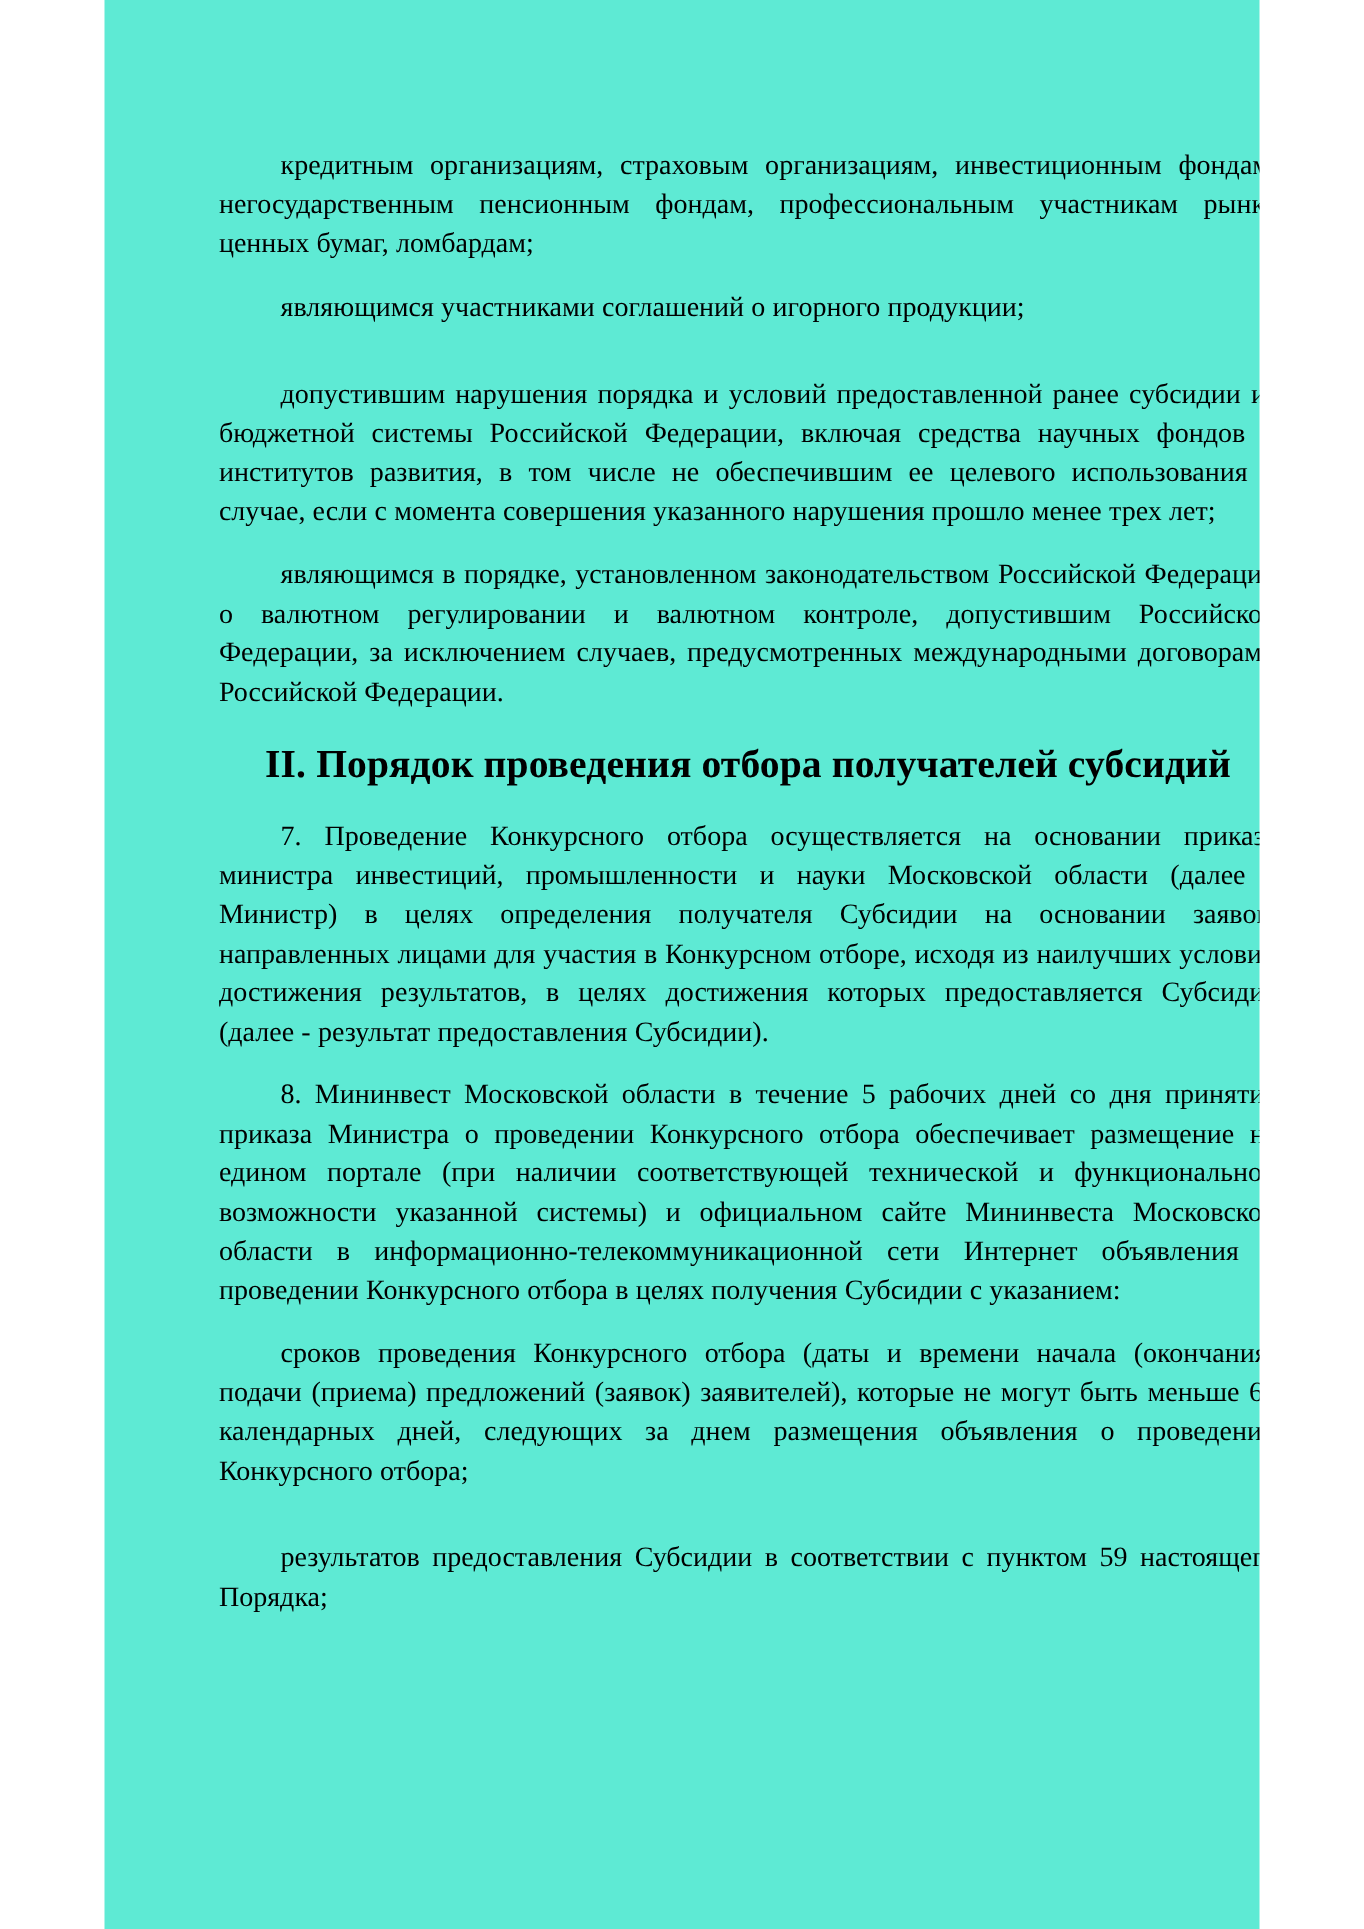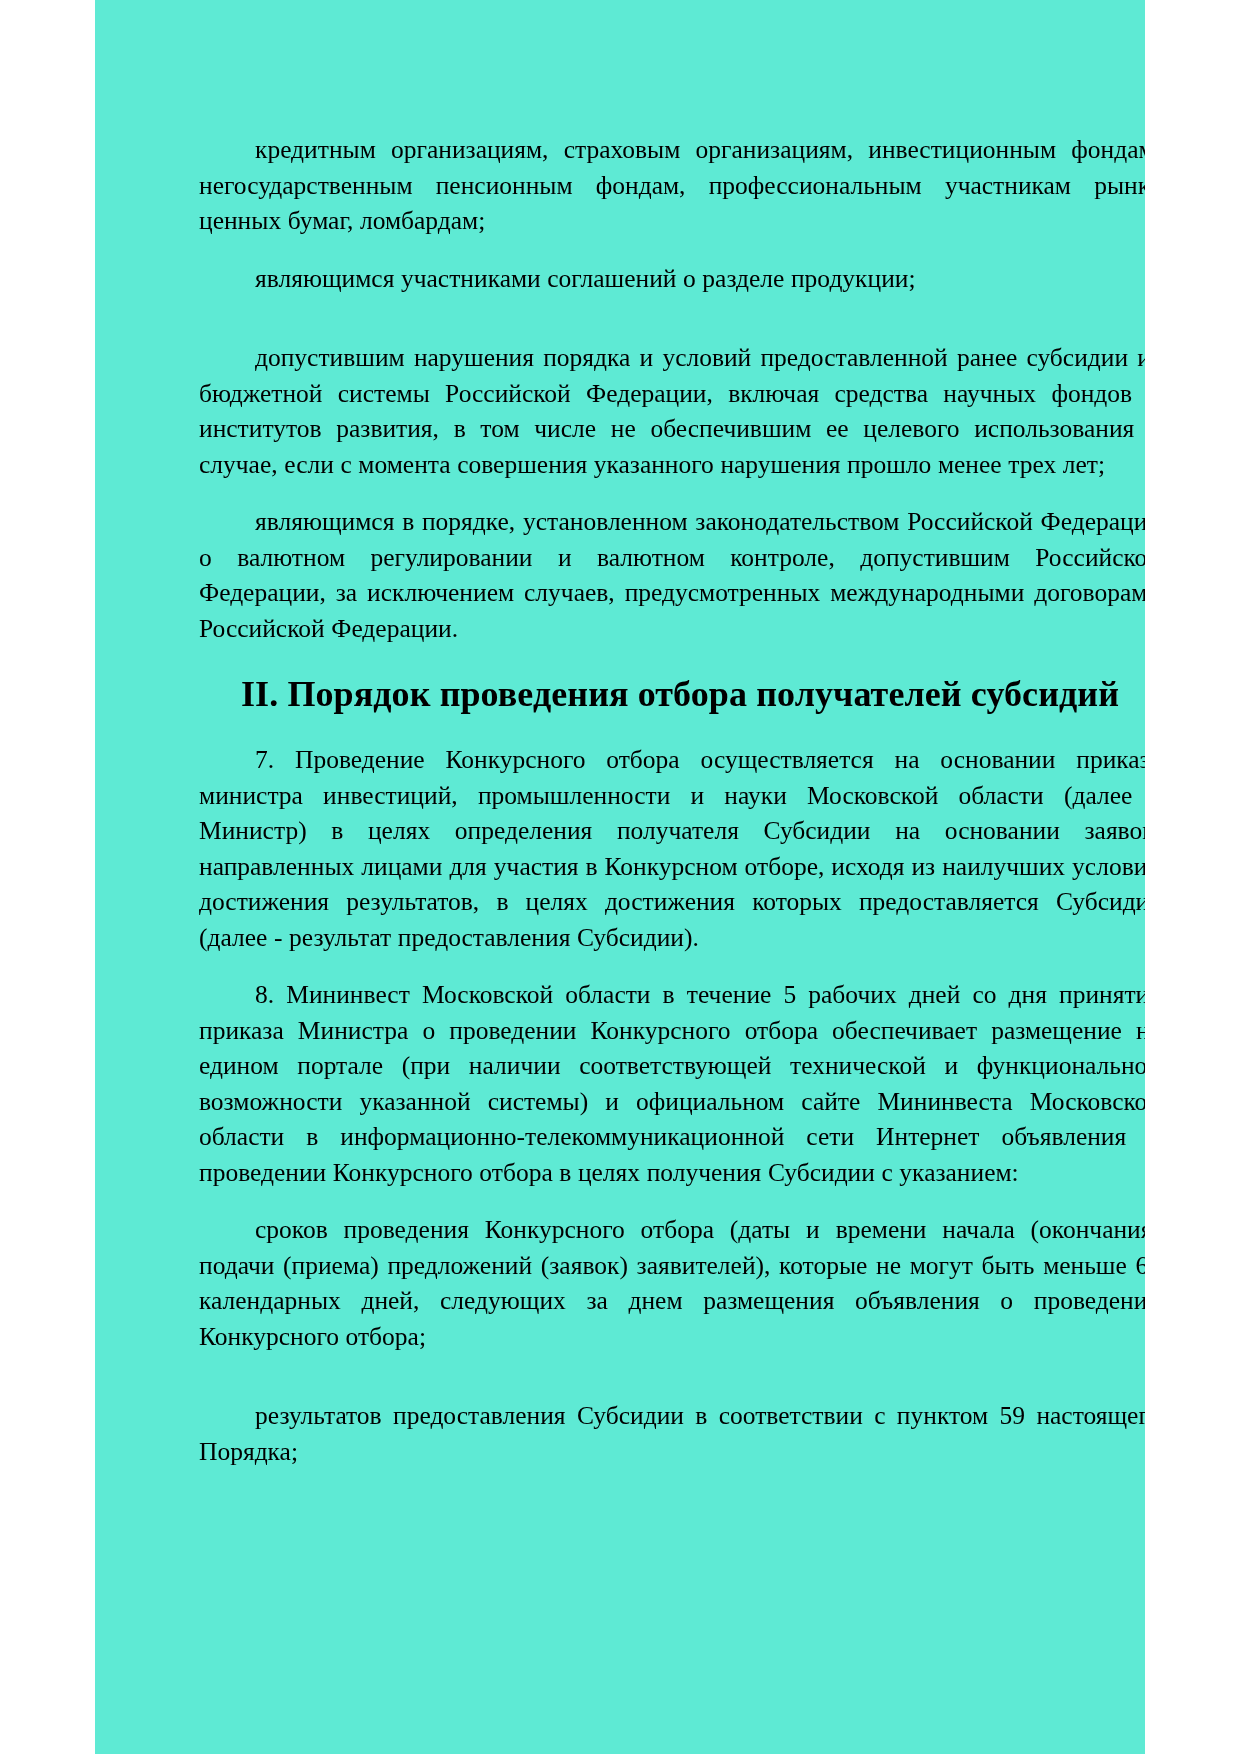--- a/index.html
+++ b/index.html
@@ -56,21 +56,21 @@
 </head>
 <body>
 
 <div class="page">
   <div class="content">
 
     <p class="para">кредитным организациям, страховым организациям, инвестиционным фондам, негосударственным пенсионным фондам, профессиональным участникам рынка ценных бумаг, ломбардам;</p>
 
     <div class="gap-md"></div>
 
-    <p class="para">являющимся участниками соглашений о разделе продукции;</p>
+    <p class="para">являющимся участниками соглашений о игорного продукции;</p>
 
     <div class="gap-md"></div>
 
 
     <div class="gap-md"></div>
 
     <p class="para">допустившим нарушения порядка и условий предоставленной ранее субсидии из бюджетной системы Российской Федерации, включая средства научных фондов и институтов развития, в том числе не обеспечившим ее целевого использования в случае, если с момента совершения указанного нарушения прошло менее трех лет;</p>
 
     <div class="gap-md"></div>
 

